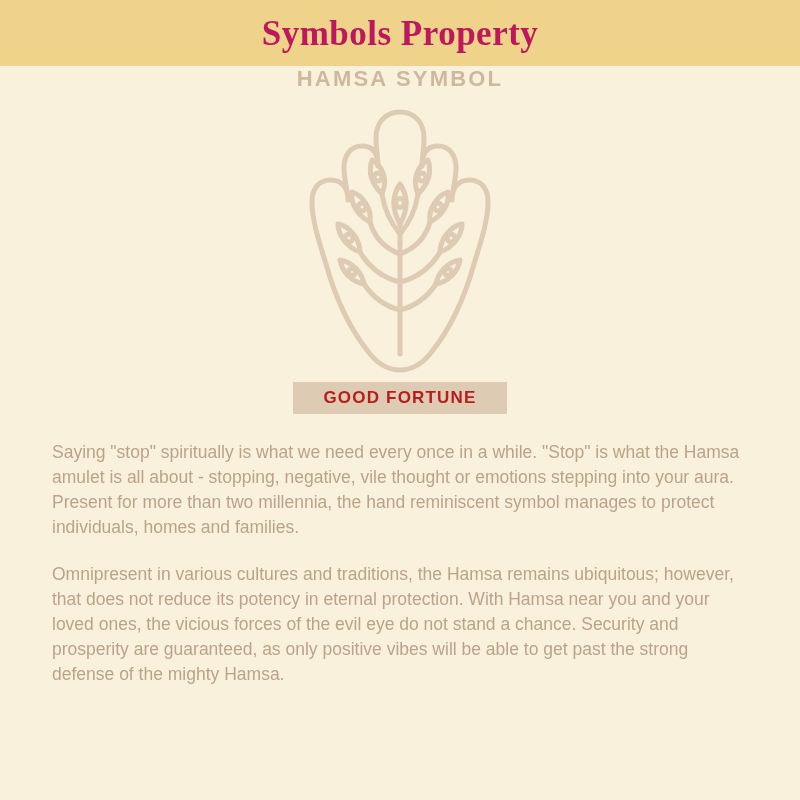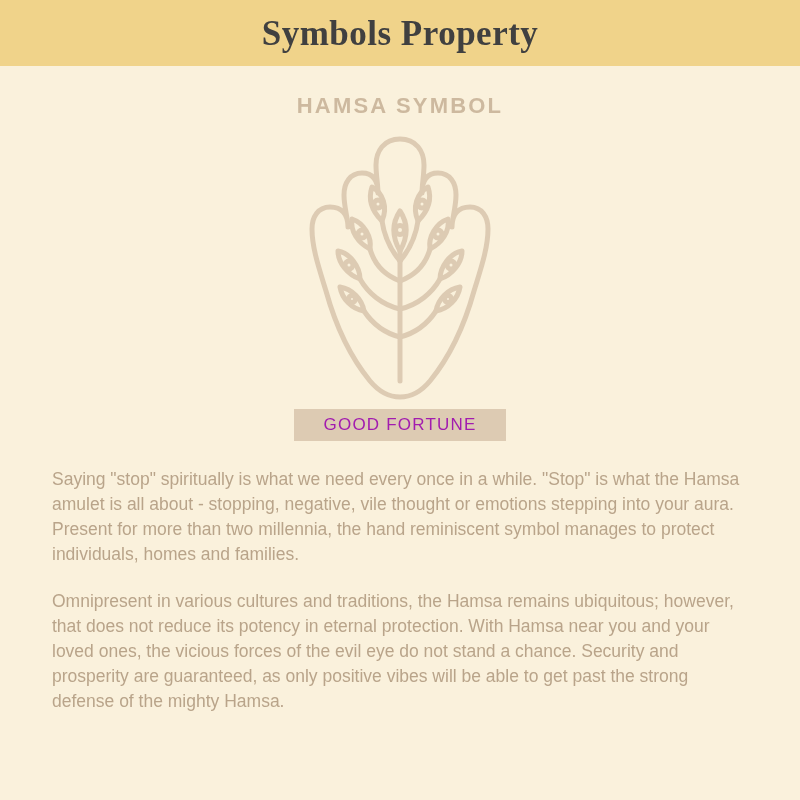--- a/index.html
+++ b/index.html
@@ -26,37 +26,36 @@
     background: #f0d38a;
     display: flex;
     align-items: center;
     justify-content: center;
     box-sizing: border-box;
   }
   .header-title {
     font-family: "Liberation Serif", serif;
     font-weight: bold;
     font-size: 35px;
-    color: #404040;
+    color: #be185d;
     letter-spacing: 0.5px;
     line-height: 1;
     margin: 0;
     padding: 0 10px;
   }
   .content {
     padding: 0;
   }
   .symbol-title {
     text-align: center;
     font-family: "Liberation Sans", sans-serif;
     font-weight: bold;
     font-size: 22px;
     letter-spacing: 2.2px;
     color: #cdb99f;
-    margin-top: 27px;
     margin-bottom: 0;
   }
   .symbol-art {
     display: flex;
     justify-content: center;
     align-items: center;
     margin-top: 12px;
   }
   .tags-row {
     display: flex;
@@ -64,24 +63,24 @@
     margin-top: 8px;
   }
   .tags-box {
     background: #ddcbb3;
     display: flex;
     align-items: center;
     padding: 6px 14px;
   }
   .tag {
     font-family: "Liberation Sans", sans-serif;
-    font-weight: normal;
+    font-weight: bold;
     font-size: 17px;
     letter-spacing: 1.2px;
-    color: #a21caf;
+    color: #b91c1c;
     padding: 0 16px;
   }
   .body-text {
     margin: 0 52px;
     margin-top: 26px;
     font-family: "Liberation Sans", sans-serif;
     font-size: 17.5px;
     line-height: 25px;
     color: #b9a48a;
   }

